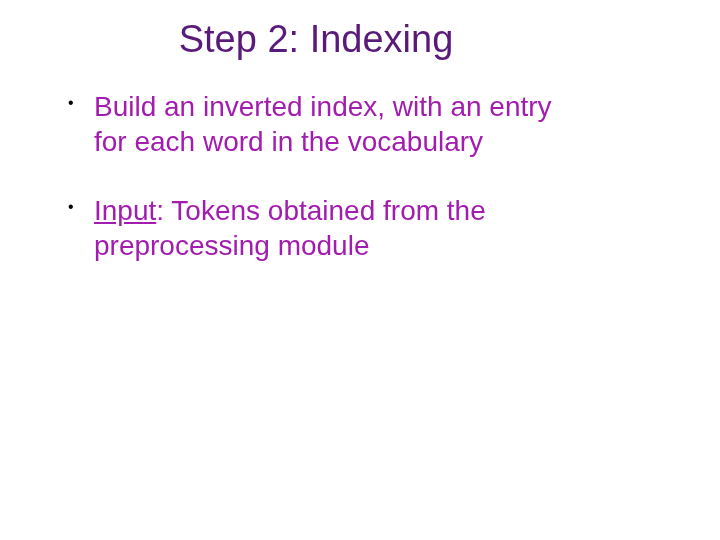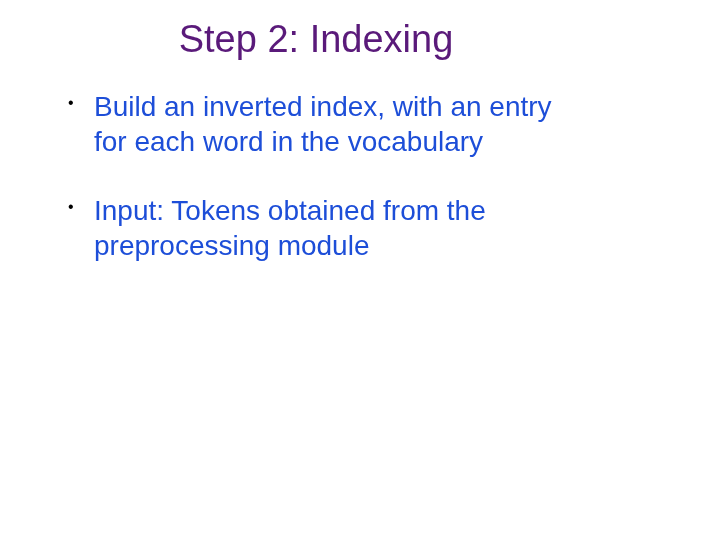--- a/index.html
+++ b/index.html
@@ -27,38 +27,39 @@
   }
   ul.bullets {
     list-style: none;
     padding: 0 0 0 28px;
     margin: 0;
   }
   ul.bullets li {
     position: relative;
     font-size: 28px;
     line-height: 1.25;
-    color: #1d4ed8;
+    color: #a21caf;
     margin-bottom: 34px;
     padding-left: 26px;
   }
   ul.bullets li.tight {
     margin-bottom: 2px;
   }
   ul.bullets li::before {
     content: "•";
     position: absolute;
     left: 0;
     top: 6px;
     font-size: 16px;
     color: #000;
     font-family: Arial, sans-serif;
     line-height: 1;
   }
   .u {
+    text-decoration: underline;
     text-align: right;
   }
 </style>
 </head>
 <body>
 
 <div class="slide">
   <h1 class="title">Step 2: Indexing</h1>
 
   <ul class="bullets">

